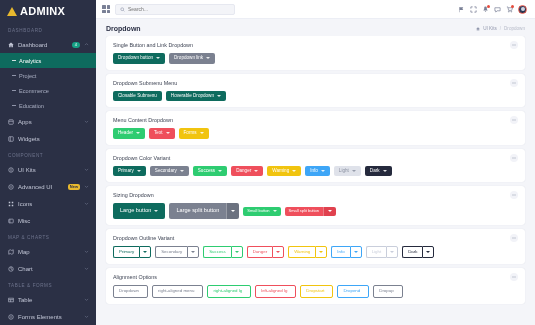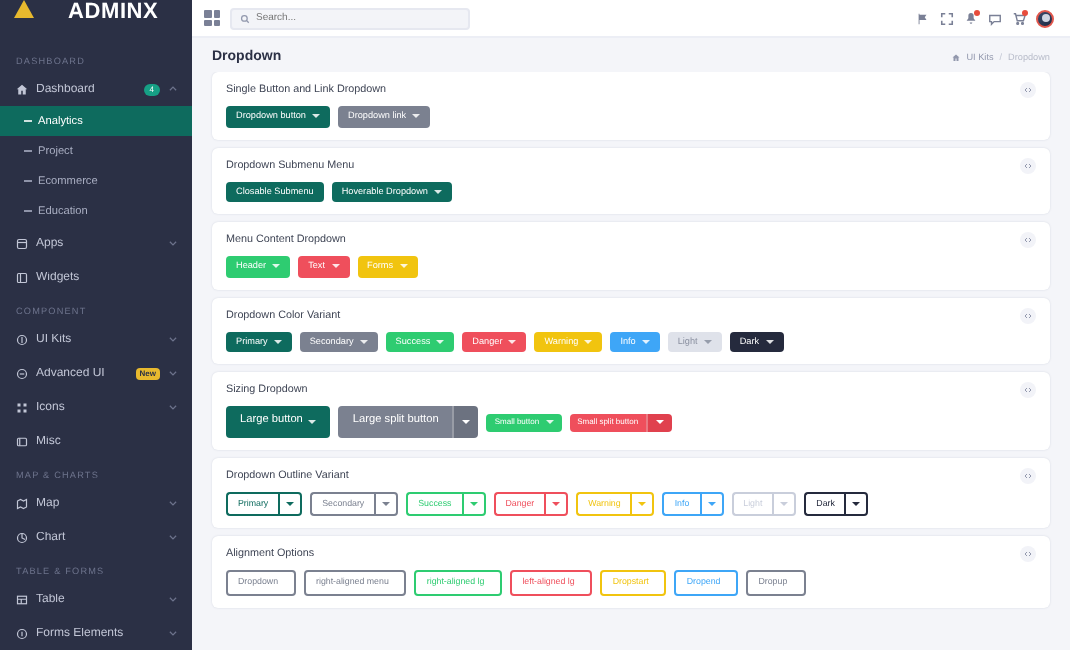--- a/index.html
+++ b/index.html
@@ -14,23 +14,23 @@
   
   .sidebar {
     width: 96px; height: 325px;
     background: #2b3045;
     flex: 0 0 96px;
     overflow: hidden;
     position: relative;
   }
   .brand {
     height: 22px;
-    display: flex; 
+    display: flex; align-items: center;
     padding: 0 7px;
-    gap: 16px;
+    gap: 2px;
   }
   .brand-mark {
     width: 0; height: 0;
     border-left: 5px solid transparent;
     border-right: 5px solid transparent;
     border-bottom: 9px solid #e8b92e;
     position: relative;
     margin-right: 1px;
   }
   .brand-text {

